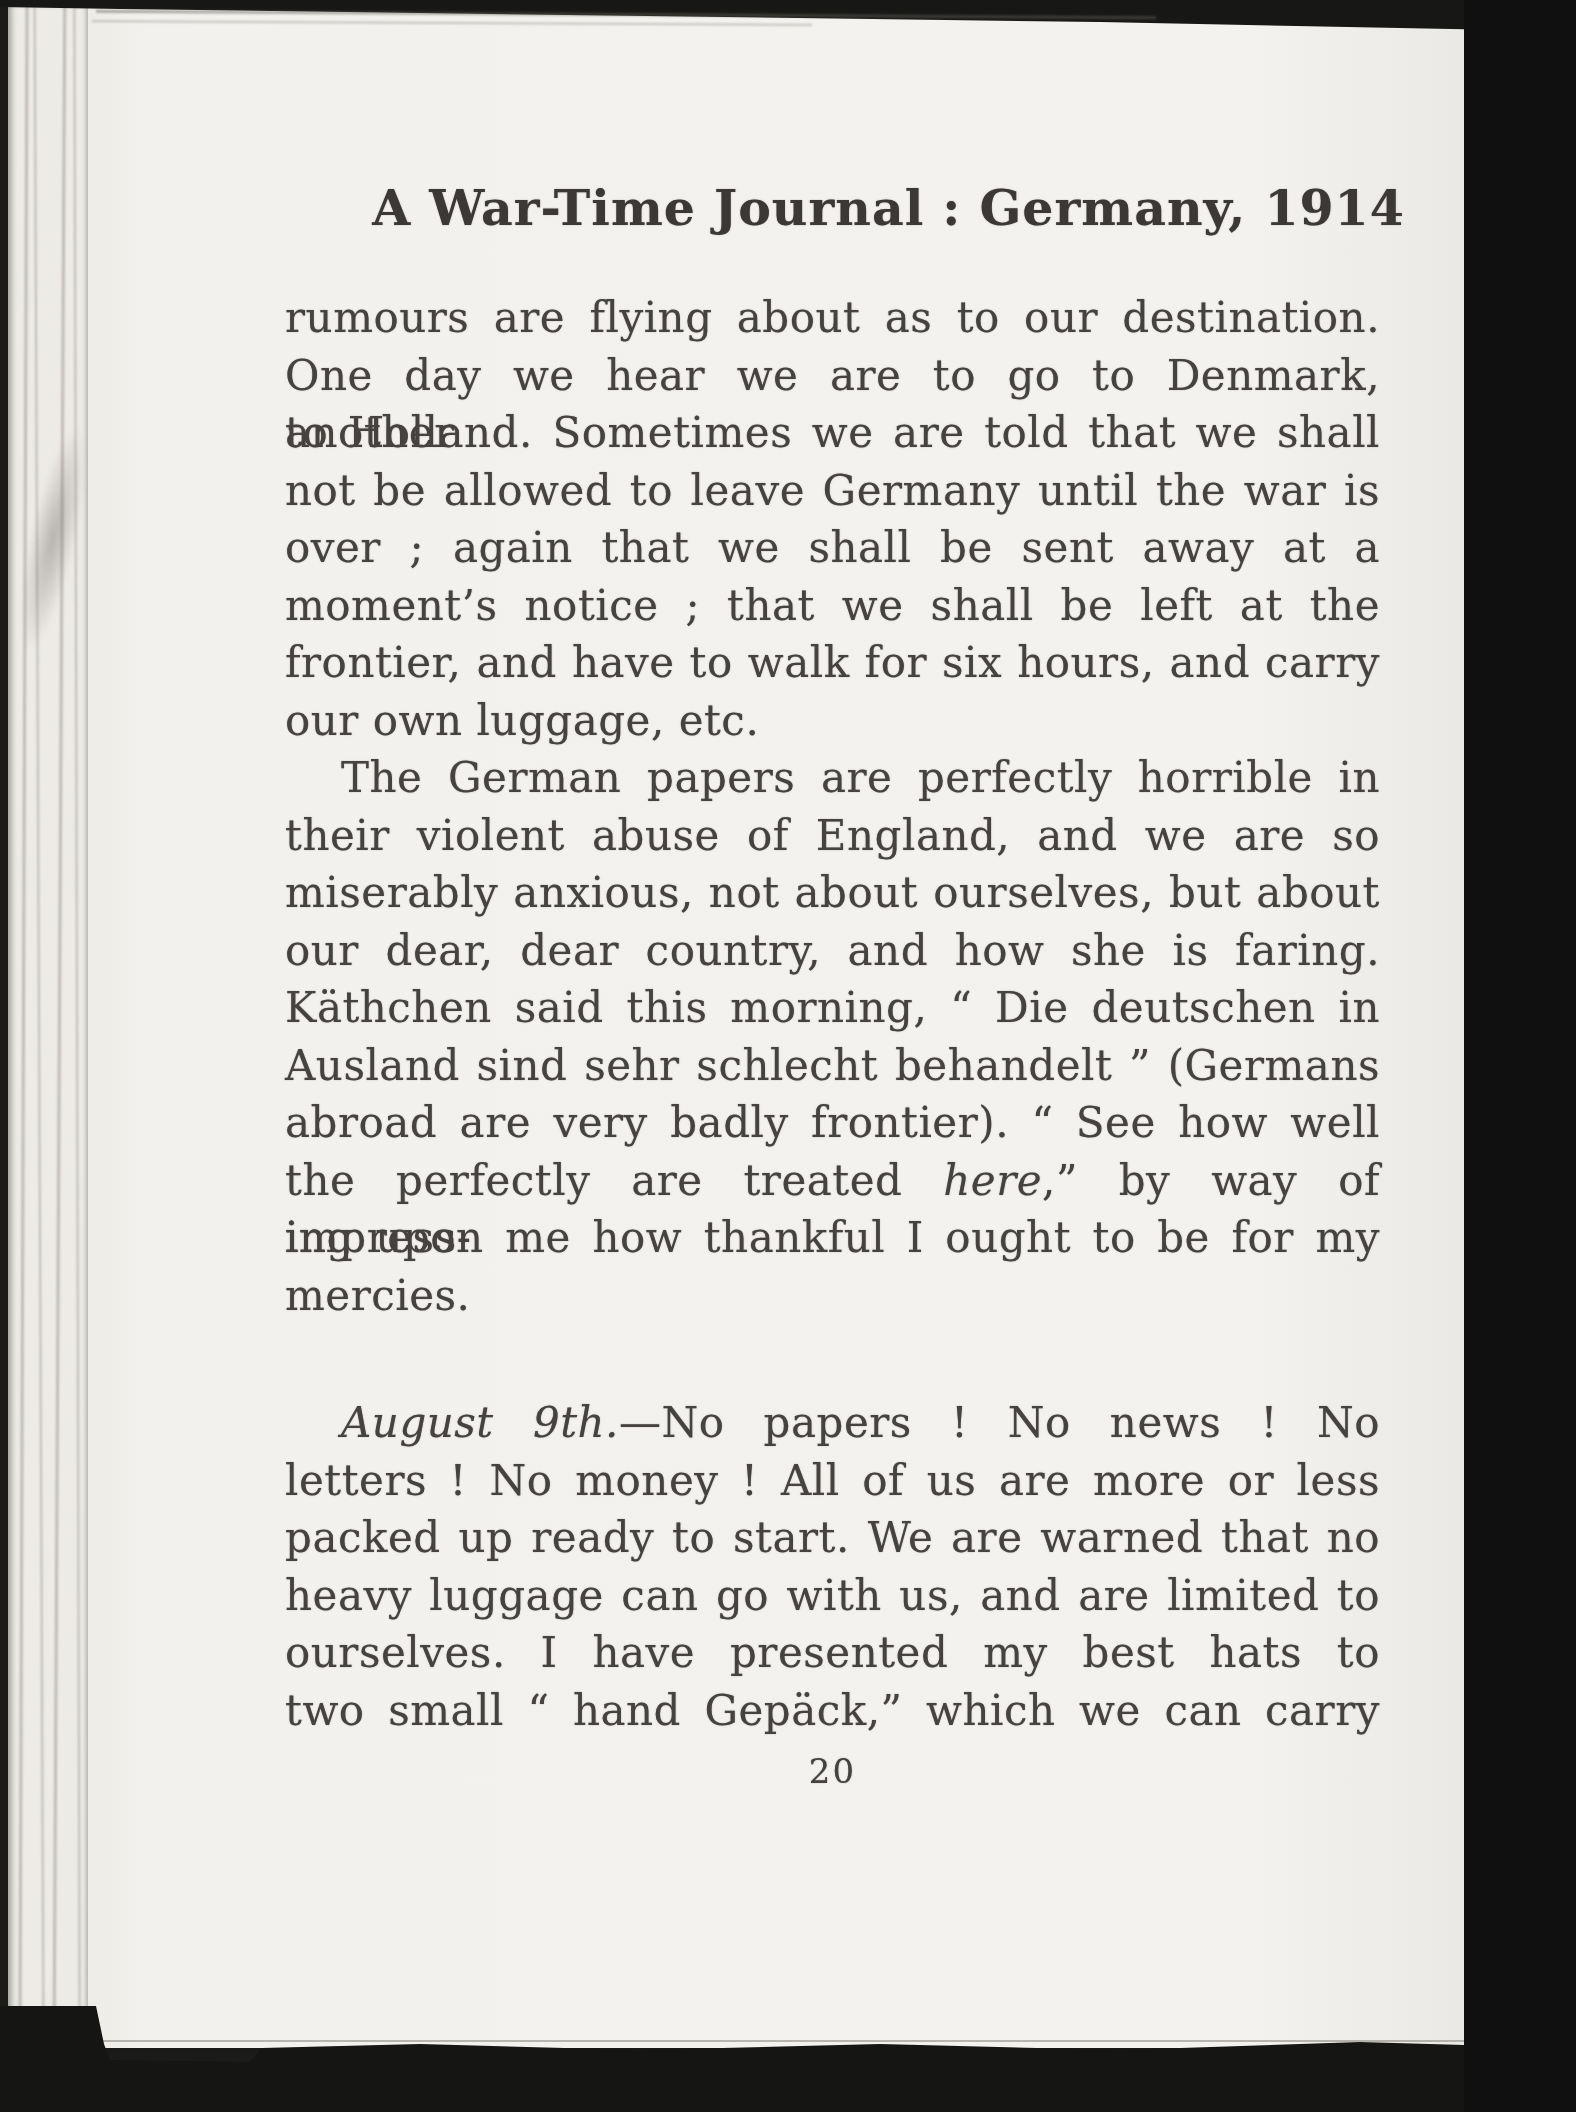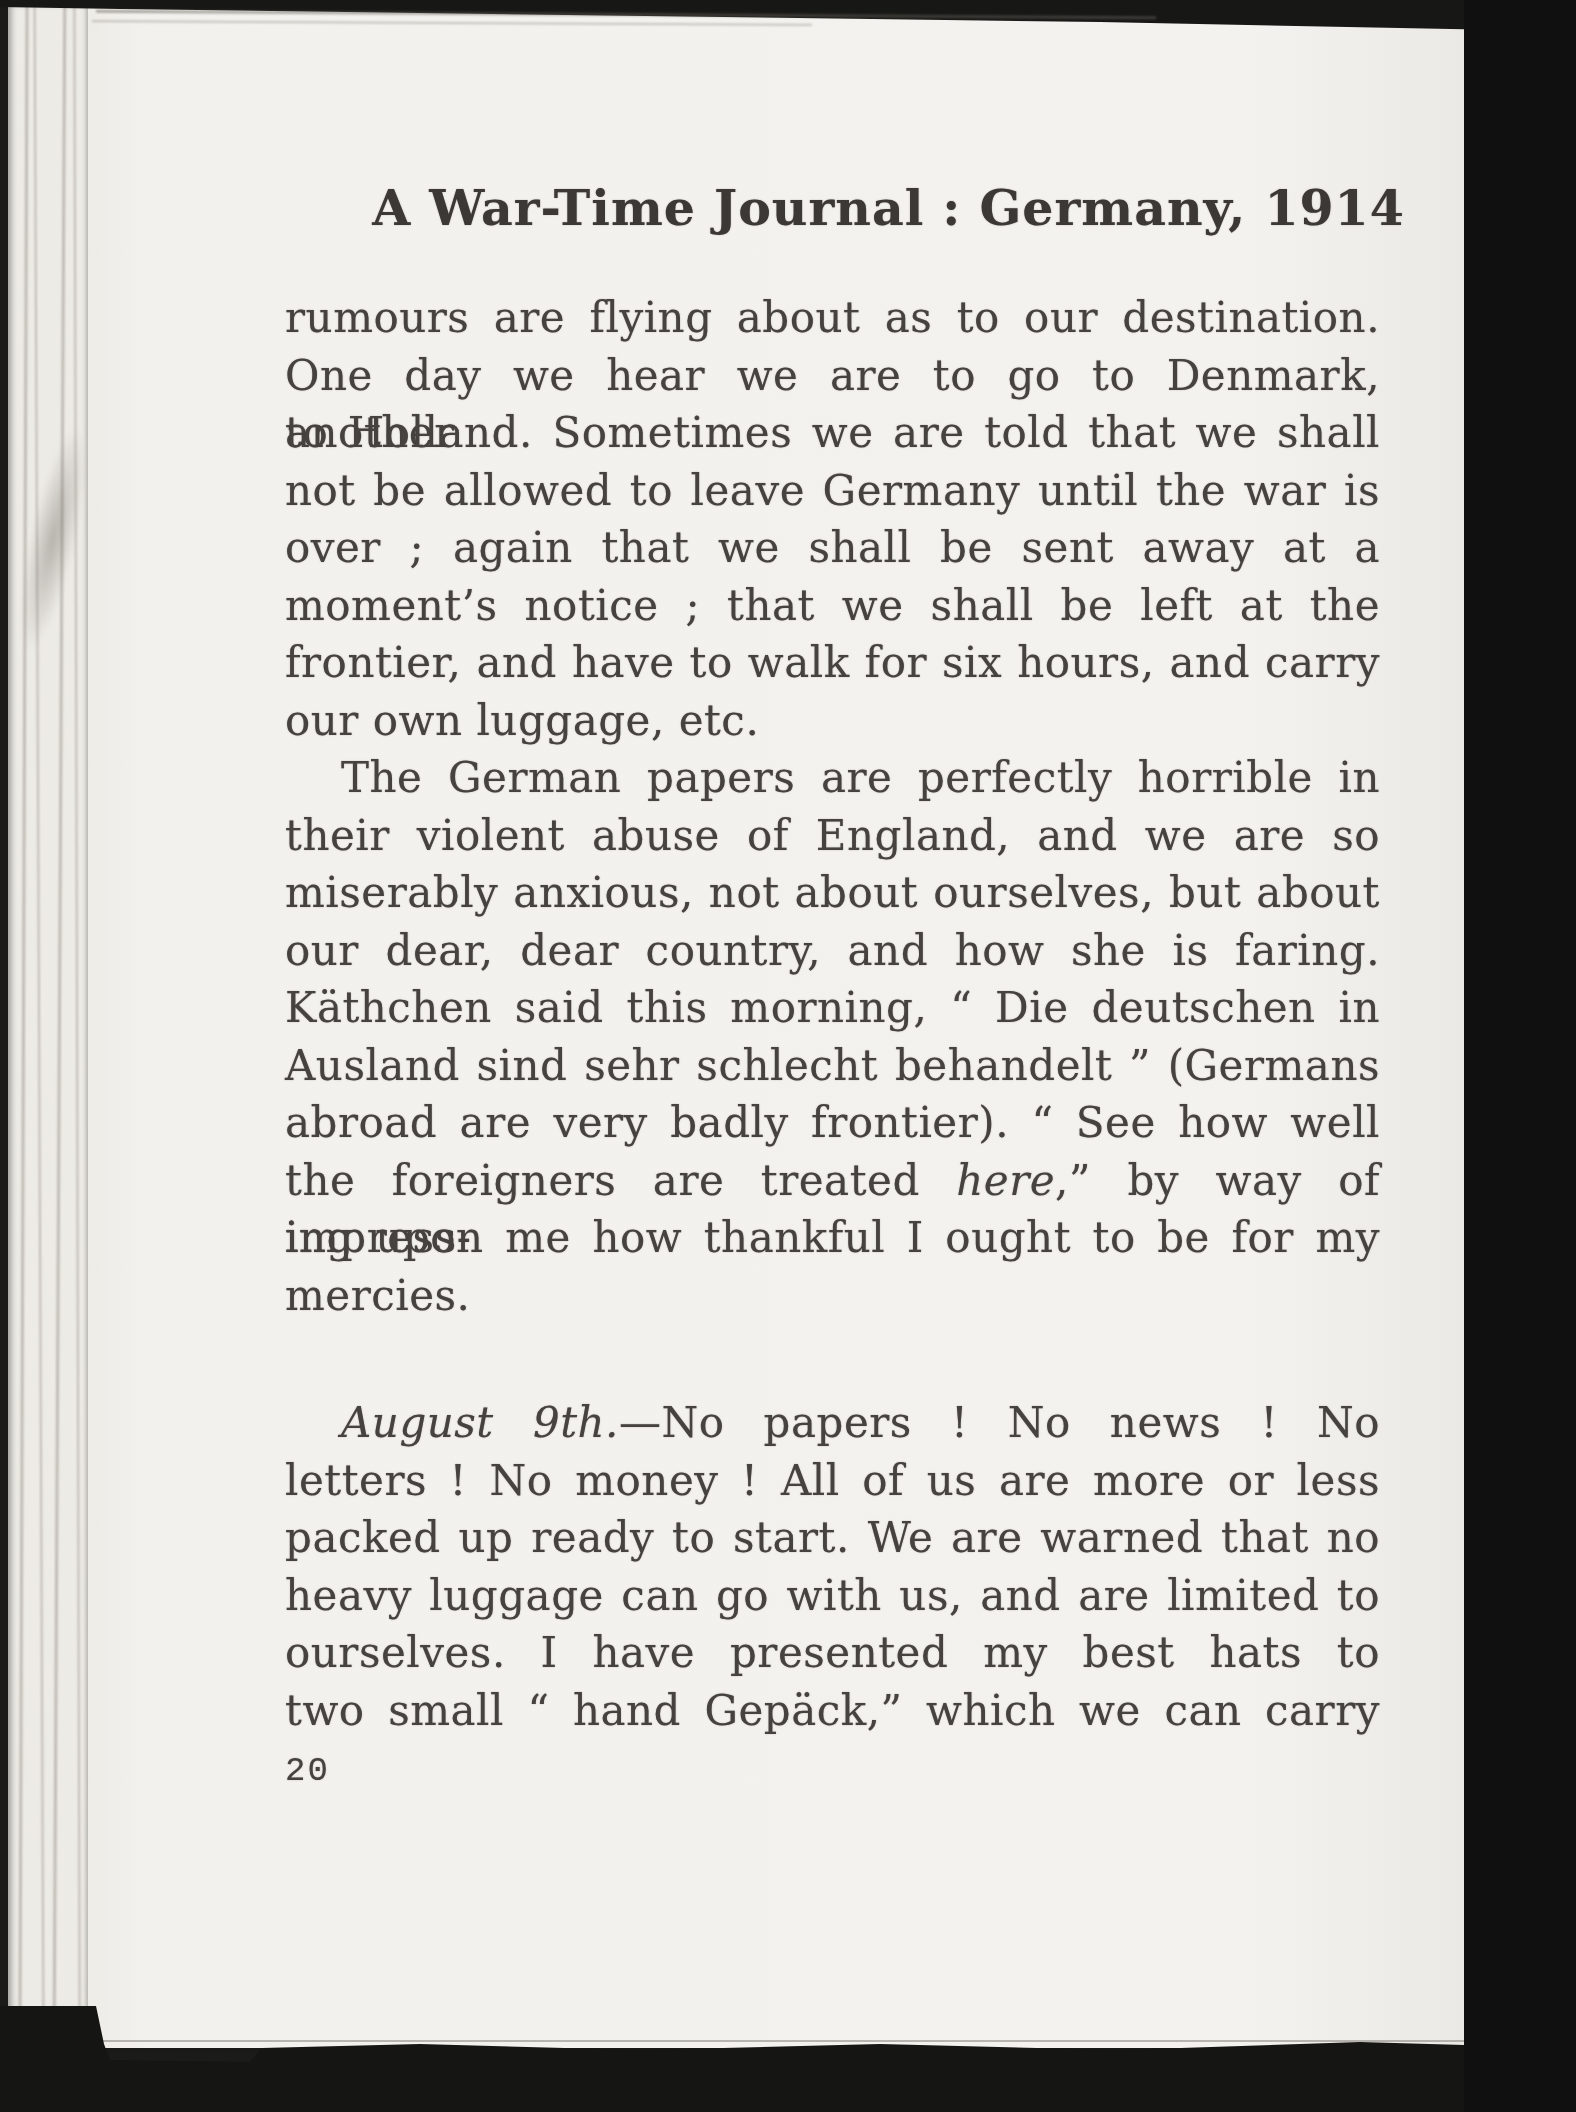--- a/index.html
+++ b/index.html
@@ -101,21 +101,21 @@
   .line{
     height:57.5px;line-height:57.5px;font-size:42px;
     text-align:justify;text-align-last:justify;
     white-space:normal;overflow:visible;
   }
   .line.left{text-align-last:left;}
   .line.indent{padding-left:56px;}
   .it{font-style:italic;}
   .pagenum{
     margin-top:10px;height:44px;line-height:44px;
-    text-align:left;font-size:34px;letter-spacing:2px;font-family:Liberation Mono, monospace;
+    text-align:center;font-size:34px;letter-spacing:2px;
   }
 </style>
 </head>
 <body>
 
 <div class="scan" style="background: rgb(27, 27, 25);">
 
   <div class="page-stack">
     <div class="deckle d1"></div>
     <div class="deckle d2"></div>
@@ -144,21 +144,21 @@
         <div class="line left"><span>our own luggage, etc.</span></div>
       </div>
       <div class="paragraph">
         <div class="line indent"><span>The German papers are perfectly horrible in</span></div>
         <div class="line"><span>their violent abuse of England, and we are so</span></div>
         <div class="line"><span>miserably anxious, not about ourselves, but about</span></div>
         <div class="line"><span>our dear, dear country, and how she is faring.</span></div>
         <div class="line"><span>Käthchen said this morning, “ Die deutschen in</span></div>
         <div class="line"><span>Ausland sind sehr schlecht behandelt ” (Germans</span></div>
         <div class="line"><span>abroad are very badly frontier). “ See how well</span></div>
-        <div class="line"><span>the foreigners are treated </span><span class="it">here</span><span>,” by way of impress-</span></div>
+        <div class="line"><span>the perfectly are treated </span><span class="it">here</span><span>,” by way of impress-</span></div>
         <div class="line"><span>ing upon me how thankful I ought to be for my</span></div>
         <div class="line left"><span>mercies.</span></div>
       </div>
       <div class="paragraph" style="margin-top: 70px;">
         <div class="line indent"><span class="it">August 9th.</span><span>—No papers ! No news ! No</span></div>
         <div class="line"><span>letters ! No money ! All of us are more or less</span></div>
         <div class="line"><span>packed up ready to start. We are warned that no</span></div>
         <div class="line"><span>heavy luggage can go with us, and are limited to</span></div>
         <div class="line"><span>ourselves. I have presented my best hats to</span></div>
         <div class="line"><span>two small “ hand Gepäck,” which we can carry</span></div>

